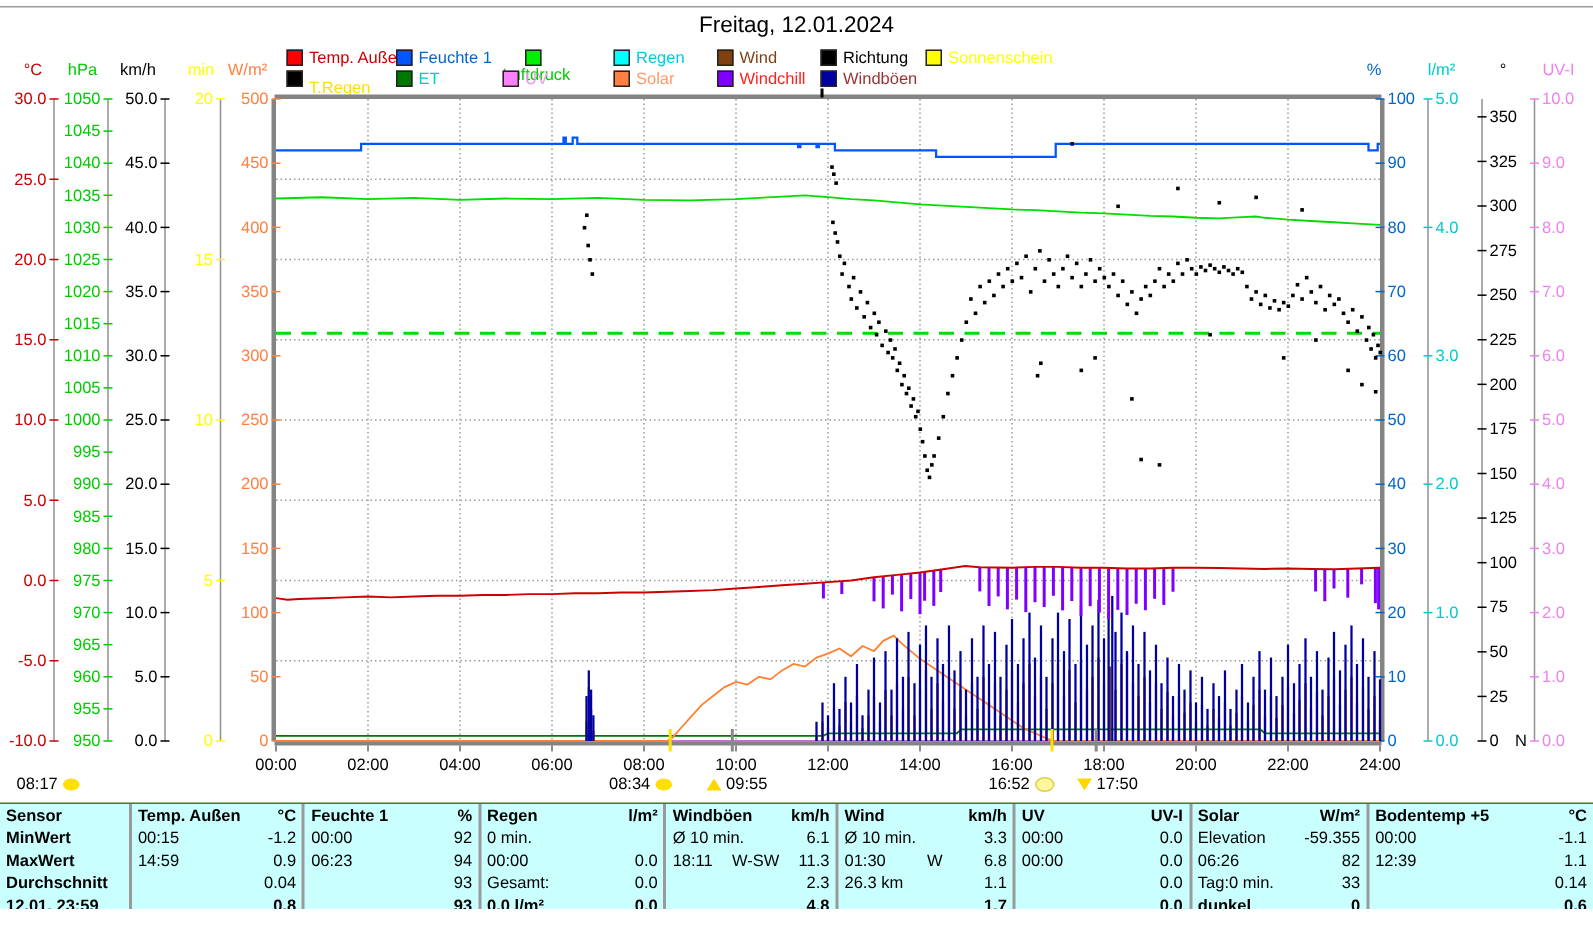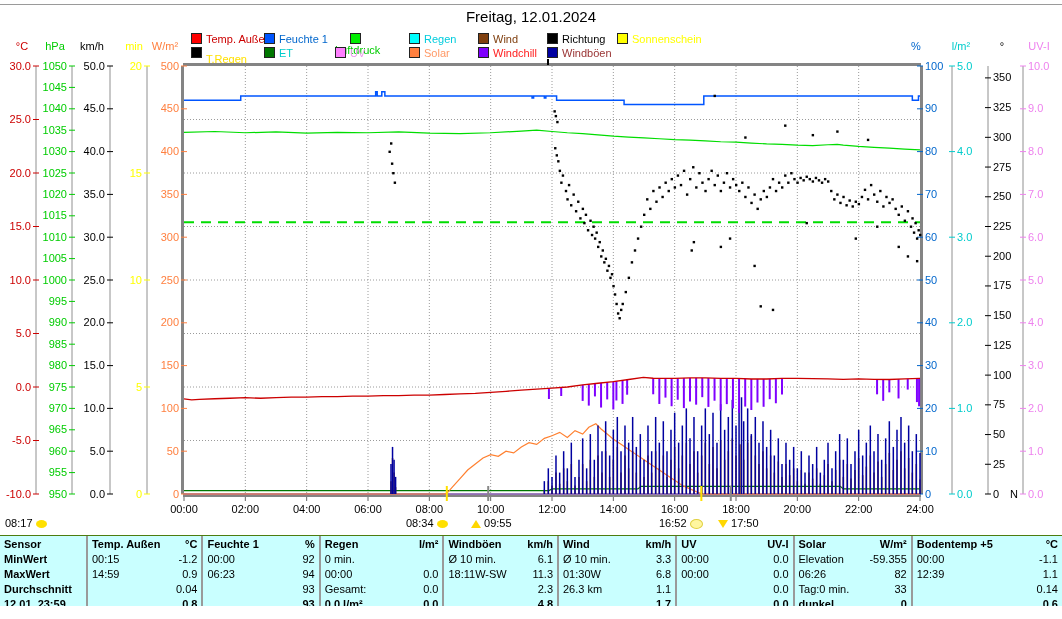--- a/index.html
+++ b/index.html
@@ -15,21 +15,21 @@
   .tmark{position:absolute;font-size:11px;color:#000;white-space:nowrap;}
   .icon-sun{display:inline-block;width:11px;height:8px;background:#ffe000;border-radius:50%;vertical-align:middle;}
   .icon-sun-pale{display:inline-block;width:11px;height:8px;background:#fff6a0;border:1px solid #e0d040;border-radius:50%;vertical-align:middle;}
   .icon-rise{display:inline-block;width:0;height:0;border-left:5px solid transparent;border-right:5px solid transparent;border-bottom:8px solid #ffd700;vertical-align:middle;}
   .icon-set{display:inline-block;width:0;height:0;border-left:5px solid transparent;border-right:5px solid transparent;border-top:8px solid #ffd700;vertical-align:middle;}
   #summary{position:absolute;left:0;top:535px;width:1062px;height:84px;background:#c9ffff;
            border-top:1px solid #4d7c0f;display:flex;}
   .scol{height:100%;border-right:2px solid #9a9a9a;display:flex;flex-direction:column;padding:1px 4px 0 4px;}
   .scol:last-child{border-right:none;}
   .srow{display:flex;justify-content:space-between;height:15px;line-height:15px;white-space:nowrap;}
-  .srow .mid{flex:1;}
+  .srow .mid{flex:1;text-align:center;}
   .hdr{font-weight:bold;}
   .bold{font-weight:bold;}
   .sensor-col .srow{font-weight:bold;}
   svg text{font-family:"Liberation Sans",sans-serif;}
 </style>
 </head>
 <body>
 
 <div id="app">
   <div id="topline"></div>
@@ -827,21 +827,21 @@
           <rect x="919" y="233.82222222222222" width="2.4" height="2.4" fill="#000000"></rect>
         </g>
         <line x1="446.81333333333333" y1="486" x2="446.81333333333333" y2="501" stroke="#ffe000" stroke-width="2"></line>
         <line x1="488.2133333333333" y1="486" x2="488.2133333333333" y2="501" stroke="#888888" stroke-width="2"></line>
         <line x1="701.3466666666667" y1="486" x2="701.3466666666667" y2="501" stroke="#ffe000" stroke-width="2"></line>
         <line x1="730.7866666666666" y1="486" x2="730.7866666666666" y2="501" stroke="#888888" stroke-width="2"></line>
         <line x1="548.0133333333333" y1="59" x2="548.0133333333333" y2="65" stroke="#000000" stroke-width="2"></line>
       </svg>
   </div>
   <div id="time-markers">
-      <span class="tmark" style="left: 5px; top: 517px;"><span>08:17</span>&nbsp;<span class="icon-sun"></span></span>
+      <span class="tmark" style="left: 11px; top: 517px;"><span>08:17</span>&nbsp;<span class="icon-sun"></span></span>
       <span class="tmark" style="left: 406px; top: 517px;"><span>08:34</span>&nbsp;<span class="icon-sun"></span></span>
       <span class="tmark" style="left: 471px; top: 517px;"><span class="icon-rise"></span>&nbsp;<span>09:55</span></span>
       <span class="tmark" style="left: 659px; top: 517px;"><span>16:52</span>&nbsp;<span class="icon-sun-pale"></span></span>
       <span class="tmark" style="left: 718px; top: 517px;"><span class="icon-set"></span>&nbsp;<span>17:50</span></span>
     </div>
   <div id="summary">
       <div class="scol sensor-col" style="width: 85px;">
         <div class="srow hdr">Sensor</div>
         <div class="srow">MinWert</div>
         <div class="srow">MaxWert</div>

